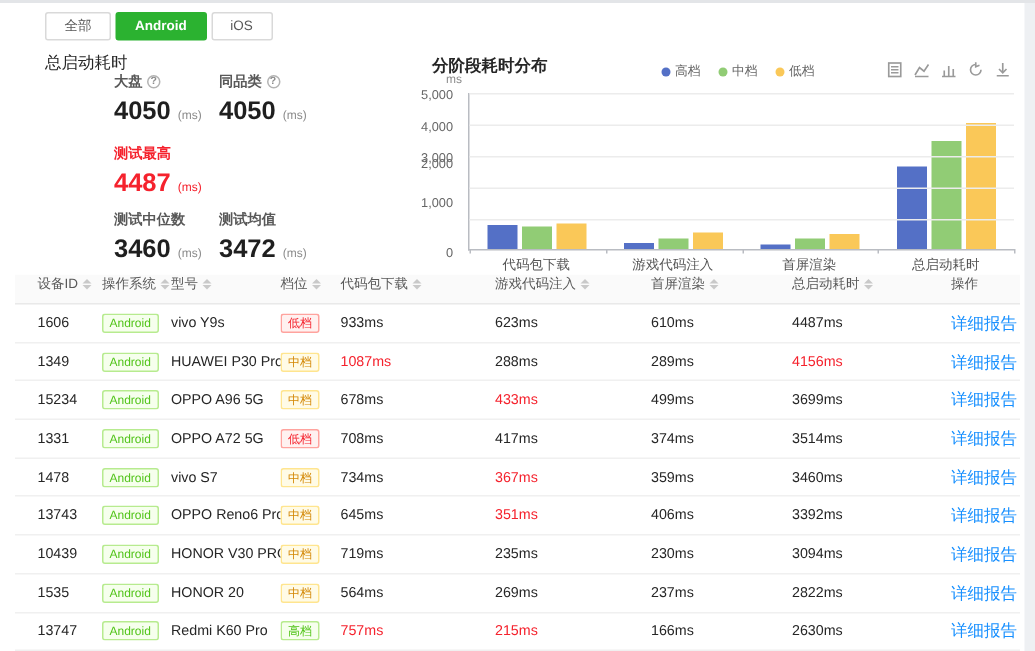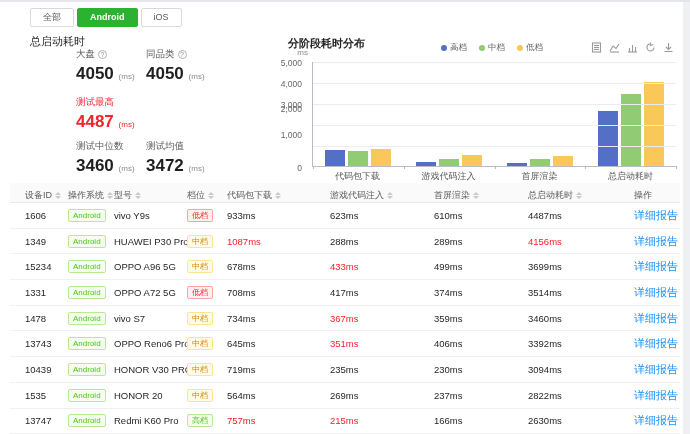--- a/index.html
+++ b/index.html
@@ -11,21 +11,21 @@
 
   
   .tabs { position:absolute; left:30px; top:8px; display:flex; gap:3px; }
   .tab-btn { height:19px; padding:0 12px; font-size:9px; line-height:17px; background:#fff;
     border:1px solid #d9d9d9; border-radius:2px; color:#595959; cursor:pointer; }
   .tab-btn.active { background:#2bb230; border-color:#2bb230; color:#fff; font-weight:bold; }
 
   
   .summary-title { position:absolute; left:30px; top:34px; font-size:11px; color:#262626; }
   .stat { position:absolute; width:70px; }
-  .stat .lbl { font-size:9.5px; color:#595959; display:flex; align-items:center; gap:3px; }
+  .stat .lbl { font-size:9.5px; color:#595959; display:flex; align-items:center; gap:3px;font-weight:bold; }
   .stat .val { margin-top:3px; font-size:17px; font-weight:bold; color:#1f1f1f; letter-spacing:0; }
   .stat .unit { font-size:8px; font-weight:normal; color:#8c8c8c; }
   .stat.red .lbl, .stat.red .val, .stat.red .unit { color:#f5222d; }
   .help { width:9px; height:9px; border:1px solid #b3b3b3; border-radius:50%; font-size:7px;
     color:#8c8c8c; display:inline-flex; align-items:center; justify-content:center; }
 
   
   .chart-title { position:absolute; left:288px; top:36px; font-size:11px; font-weight:600; color:#262626; }
   .chart-legend { position:absolute; left:312px; right:18px; top:42px; display:flex;
     justify-content:center; gap:12px; }
@@ -43,21 +43,21 @@
     border-left:1px solid #b9bcc2; border-bottom:1px solid #b9bcc2; display:flex; }
   .gridline { position:absolute; left:0; width:100%; height:1px; background:#ececec; }
   .bar-group { flex:1; display:flex; align-items:flex-end; justify-content:center; gap:3px; height:100%; }
   .bar { width:20px; }
   .x-tick { position:absolute; top:100%; width:1px; height:3px; background:#b9bcc2; }
   .x-labels { position:absolute; left:312px; top:170px; width:364px; display:flex; }
   .x-label { flex:1; text-align:center; font-size:9px; color:#555; }
 
   
   .table { position:absolute; left:10px; top:183px; width:670px; height:251px; overflow:hidden; }
-  .thead { display:flex; align-items:flex-end; height:20px; background:#fafafa;
+  .thead { display:flex; align-items:flex-start; height:20px; background:#fafafa;
     border-bottom:1px solid #e9e9e9; padding-left:15px; }
   .th { display:flex; align-items:center; gap:3px; font-size:9px; color:#595959; cursor:pointer; }
   .tr { display:flex; align-items:center; height:25.7px; border-bottom:1px solid #f0f0f0; padding-left:15px; }
   .td { font-size:9.5px; color:#262626; white-space:nowrap; overflow:hidden; }
   .td.red { color:#f5222d; }
   .col0{width:43px;} .col1{width:46px;} .col2{width:73px;} .col3{width:40px;}
   .col4{width:103px;} .col5{width:104px;} .col6{width:94px;} .col7{width:106px;} .col8{width:46px;}
   .sorters { display:inline-flex; flex-direction:column; gap:1px; }
   .caret-up { width:0; height:0; border-left:3px solid transparent; border-right:3px solid transparent;
     border-bottom:3.5px solid #c9c9c9; }

